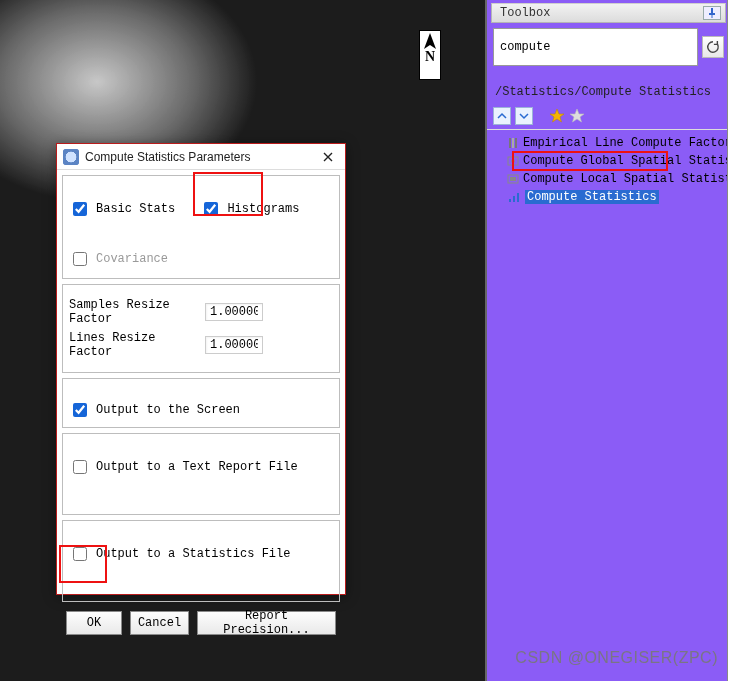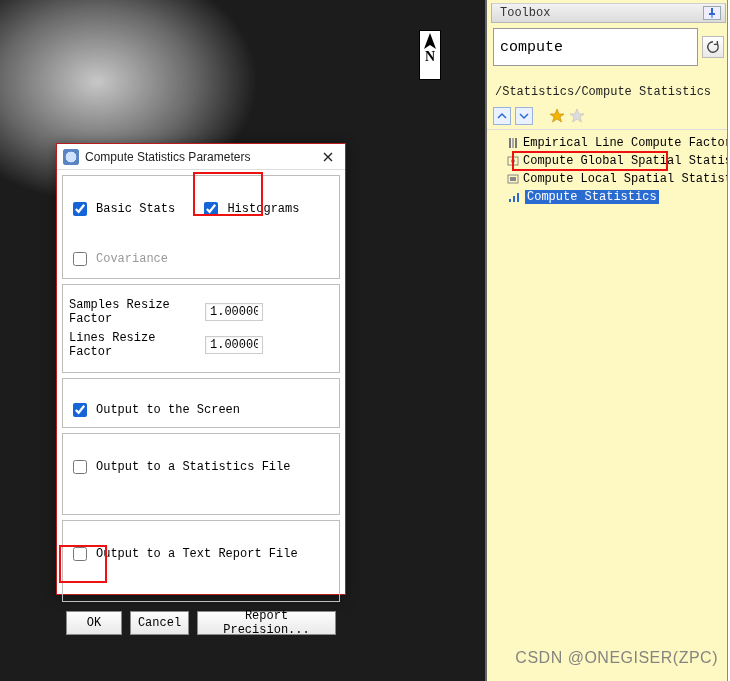--- a/index.html
+++ b/index.html
@@ -17,32 +17,32 @@
       radial-gradient(260px 220px at 82% 75%, #bcbcbc 0%, #585858 55%, #0a0a0a 100%),
       repeating-linear-gradient(125deg, #2e2e2e 0 6px, #3a3a3a 6px 14px, #262626 14px 20px),
       radial-gradient(120px 200px at 10% 90%, #bbb 0%, #444 60%, #000 100%);
     filter: contrast(1.15) brightness(0.95);
   }
   #north-arrow { position: absolute; top: 30px; right: 44px; width: 22px; height: 50px; background: #fff; border: 1px solid #000; display: flex; flex-direction: column; align-items: center; justify-content: flex-start; padding-top: 2px; }
   #north-arrow svg { width: 14px; height: 18px; }
   #north-arrow .n { font-weight: bold; font-family: serif; font-size: 14px; margin-top: -2px; }
 
   
-  #right-pane { position: absolute; left: 485px; top: 0; width: 245px; height: 681px; background: #fef9c3; border-left: 2px solid #666; display: flex; flex-direction: column; }
+  #right-pane { position: absolute; left: 485px; top: 0; width: 245px; height: 681px; background: #8b5cf6; border-left: 2px solid #666; display: flex; flex-direction: column; }
   #toolbox-header {
     background: linear-gradient(#f2f2f2,#dcdcdc);
     border: 1px solid #b5b5b5; border-top: 1px solid #cfcfcf;
     height: 20px; display: flex; align-items: center; padding: 0 4px 0 8px;
     font-family: "Courier New", monospace; color: #333; position: relative; margin: 3px 4px 2px 4px;
   }
   #toolbox-header .pin { margin-left: auto; width: 18px; height: 14px; border: 1px solid #9aa; display: flex; align-items: center; justify-content: center; background: #eef; }
   #toolbox-header .pin svg { width: 10px; height: 10px; }
 
   #search-row { display: flex; align-items: center; gap: 4px; padding: 3px 6px; }
-  #search-input { flex: 1; height: 38px; border: 1px solid #999; padding: 12px 6px; font-family: "Courier New", monospace; font-size: 15px; background: #fff; }
+  #search-input { flex: 1; height: 38px; border: 1px solid #999; padding: 12px 6px; font-family: "Courier New", monospace; font-size: 12px; background: #fff; }
   #refresh-btn { width: 22px; height: 22px; border: 1px solid #bbb; background: linear-gradient(#fff,#e8e8e8); display: flex; align-items: center; justify-content: center; }
   #refresh-btn svg { width: 14px; height: 14px; }
 
   #breadcrumb { padding: 4px 8px 6px 8px; font-family: "Courier New", monospace; color: #222; border-bottom: 0; margin-top: 12px; }
 
   #tree-toolbar { display: flex; align-items: center; gap: 4px; padding: 2px 6px 4px 6px; border-bottom: 1px solid #ddd; }
   .tbtn { width: 18px; height: 18px; border: 1px solid #9cb3d8; background: #eaf2ff; display: flex; align-items: center; justify-content: center; }
   .sep { width: 8px; height: 18px; }
   .star { width: 16px; height: 16px; }
 
@@ -241,34 +241,34 @@
       </div>
     </div>
 
     <div class="panel" style="padding-top:6px;padding-bottom:6px">
       <label class="chk">
         <input type="checkbox" checked="" style="">
         <span>Output to the Screen</span>
       </label>
     </div>
 
+    <div class="panel taller">
+      <label class="chk">
+        <input type="checkbox" style="">
+        <span>Output to a Text Report File</span>
+      </label>
+    </div>
+
     <div class="panel tall">
       <label class="chk">
         <input type="checkbox" style="">
         <span>Output to a Statistics File</span>
       </label>
     </div>
 
-    <div class="panel taller">
-      <label class="chk">
-        <input type="checkbox" style="">
-        <span>Output to a Text Report File</span>
-      </label>
-    </div>
-
     <div id="btn-row">
       <button class="btn">OK</button>
       <button class="btn">Cancel</button>
       <button class="btn wide">Report Precision...</button>
     </div>
   </div>
 
   <div class="redbox" style="left:193px; top:172px; width:70px; height:44px;"></div>
   <div class="redbox" style="left:59px; top:545px; width:48px; height:38px;"></div>
   <div class="redbox" style="left:512px; top:151px; width:156px; height:20px;"></div>

